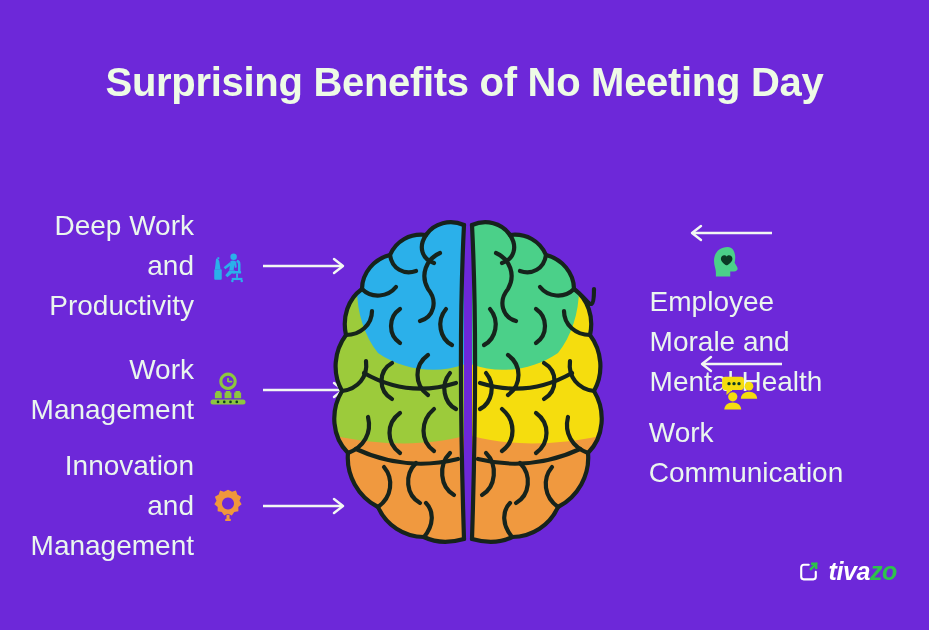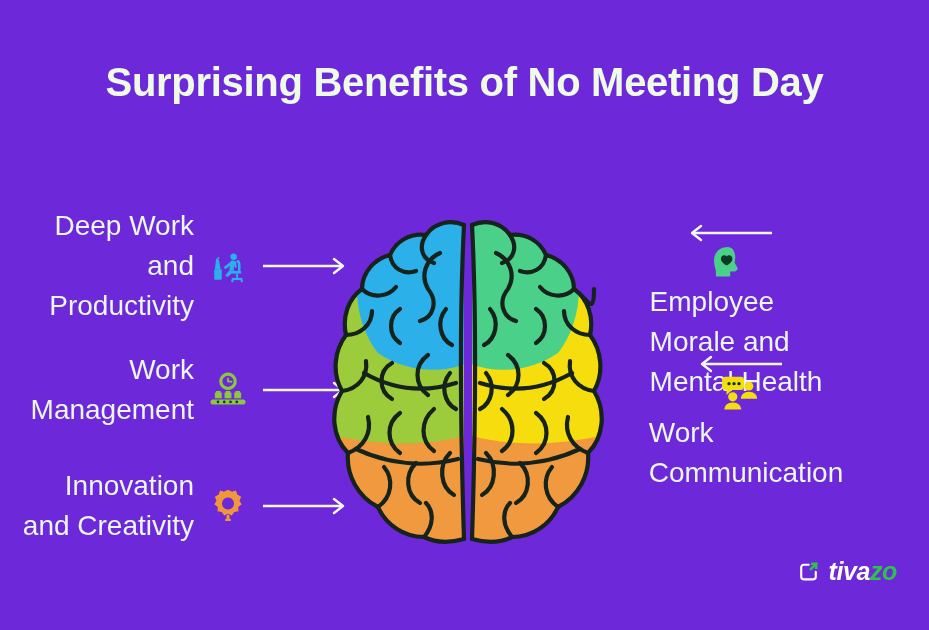--- a/index.html
+++ b/index.html
@@ -192,21 +192,21 @@
     <div class="arrow">
       <svg width="88" height="18" viewBox="0 0 88 18" aria-hidden="true">
         <line x1="1" y1="9" x2="80" y2="9" stroke="#f2f7f3" stroke-width="2.4"></line>
         <polyline points="72,2 81,9 72,16" fill="none" stroke="#f2f7f3" stroke-width="2.4" stroke-linecap="round" stroke-linejoin="round"></polyline>
       </svg>
     </div>
   </div>
 
   <div class="benefit left" id="row-innovation">
     <div class="benefit-label">Innovation
-and Creativity</div>
+and Management</div>
     <div class="benefit-icon">
       <svg viewBox="0 0 64 64" width="40" height="40" aria-hidden="true">
         <g fill="#f0973c">
           <path d="M32 6
                    l6.5 3.2 6.2 -2.1 2.1 6.6 6.2 3.4 -2.6 6.3 3.4 5.8 -5.3 4.3 0.1 6.9 -6.6 1.2 -3.9 5.7 -6.1 -2.9 -6.1 2.9 -3.9 -5.7 -6.6 -1.2 0.1 -6.9 -5.3 -4.3 3.4 -5.8 -2.6 -6.3 6.2 -3.4 2.1 -6.6 6.2 2.1 z
                    m0 12.5 a9.6 9.6 0 1 0 0.01 0 z"></path>
           <rect x="29.6" y="46" width="4.8" height="8" rx="1.4"></rect>
           <rect x="27.4" y="52.5" width="9.2" height="3.6" rx="1.4"></rect>
         </g>
       </svg>

